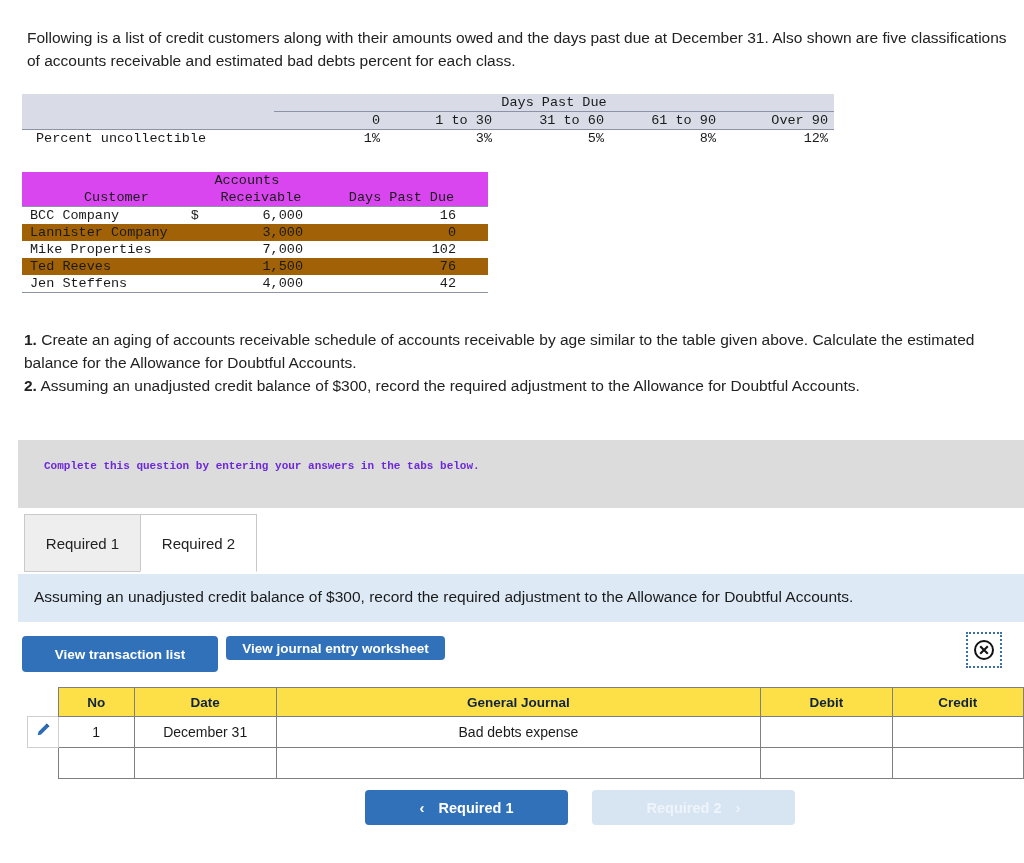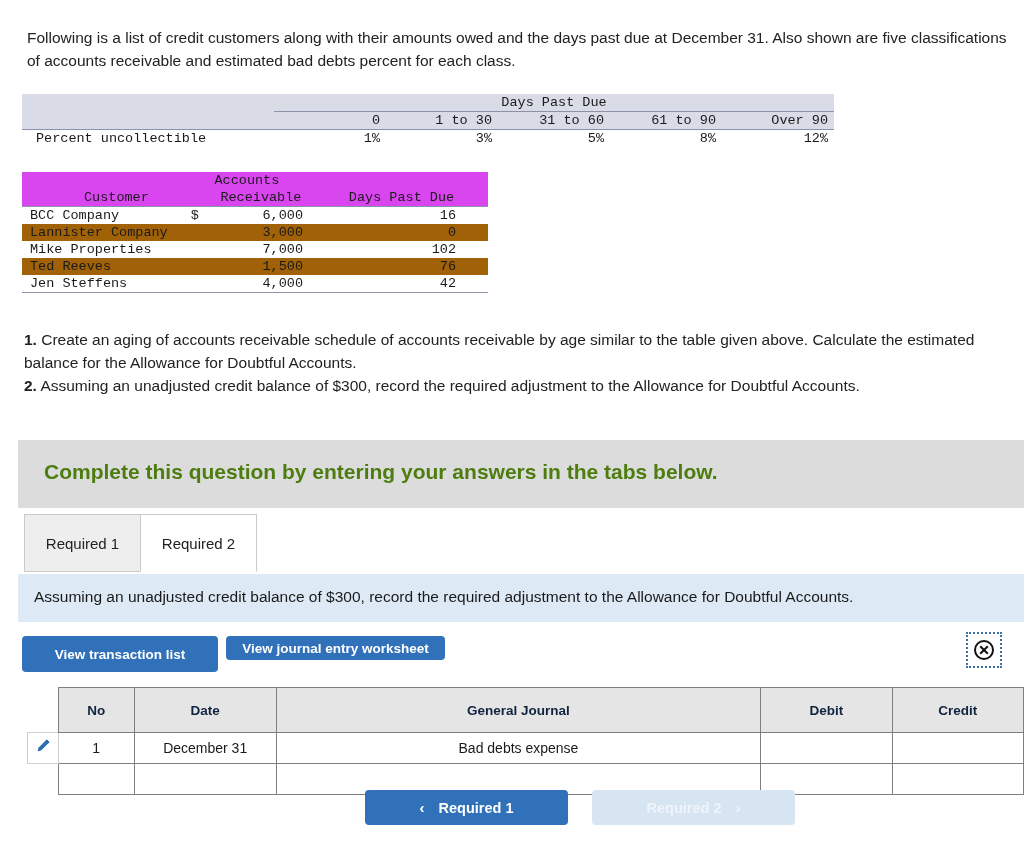--- a/index.html
+++ b/index.html
@@ -57,21 +57,21 @@
   }
   #reqs b{font-weight:bold;}
 
   
   #banner{
     position:absolute;left:18px;top:440px;width:1006px;height:68px;
     background:#dcdcdc;
   }
   #banner span{
     position:absolute;left:26px;top:20px;
-    font-size:21px;font-weight:bold;color:#4d7c0f;
+    font-size:11px;font-weight:bold;color:#6d28d9;font-family:Liberation Mono, monospace;
   }
 
   
   #tabs{position:absolute;left:24px;top:514px;height:60px;}
   .tab{
     position:absolute;top:0;height:58px;
     border:1px solid #c9c9c9;
     font-size:15px;color:#222;
     display:flex;align-items:center;justify-content:center;
     box-sizing:border-box;
@@ -105,24 +105,24 @@
   #closebox{
     position:absolute;left:966px;top:632px;width:36px;height:36px;
     border:2px dotted #3b6fa8;box-sizing:border-box;
     display:flex;align-items:center;justify-content:center;cursor:pointer;
   }
 
   
   #jrnl{position:absolute;left:27px;top:687px;}
   #jrnl table{border-collapse:collapse;}
   #jrnl th{
-    background:#e5e5e5;color:#10243f;
+    background:#fde047;color:#10243f;
     font-size:13.5px;font-weight:bold;
     border:1px solid #7f7f7f;
-    height:28px;padding:8px 4px;text-align:center;
+    height:28px;padding:0 4px;text-align:center;
   }
   #jrnl td{
     border:1px solid #7f7f7f;
     height:30px;font-size:14px;color:#1a1a1a;
     padding:0 8px;background:#fff;
   }
   #jrnl td.gutter,#jrnl th.gutter{
     border:none;background:transparent;width:30px;padding:0;
   }
   #jrnl td.editcell{

